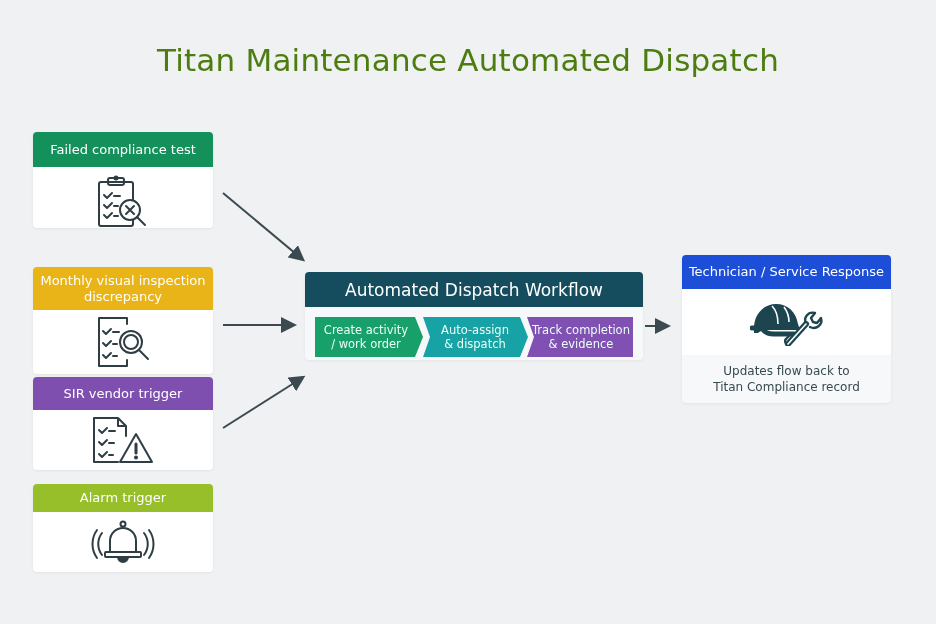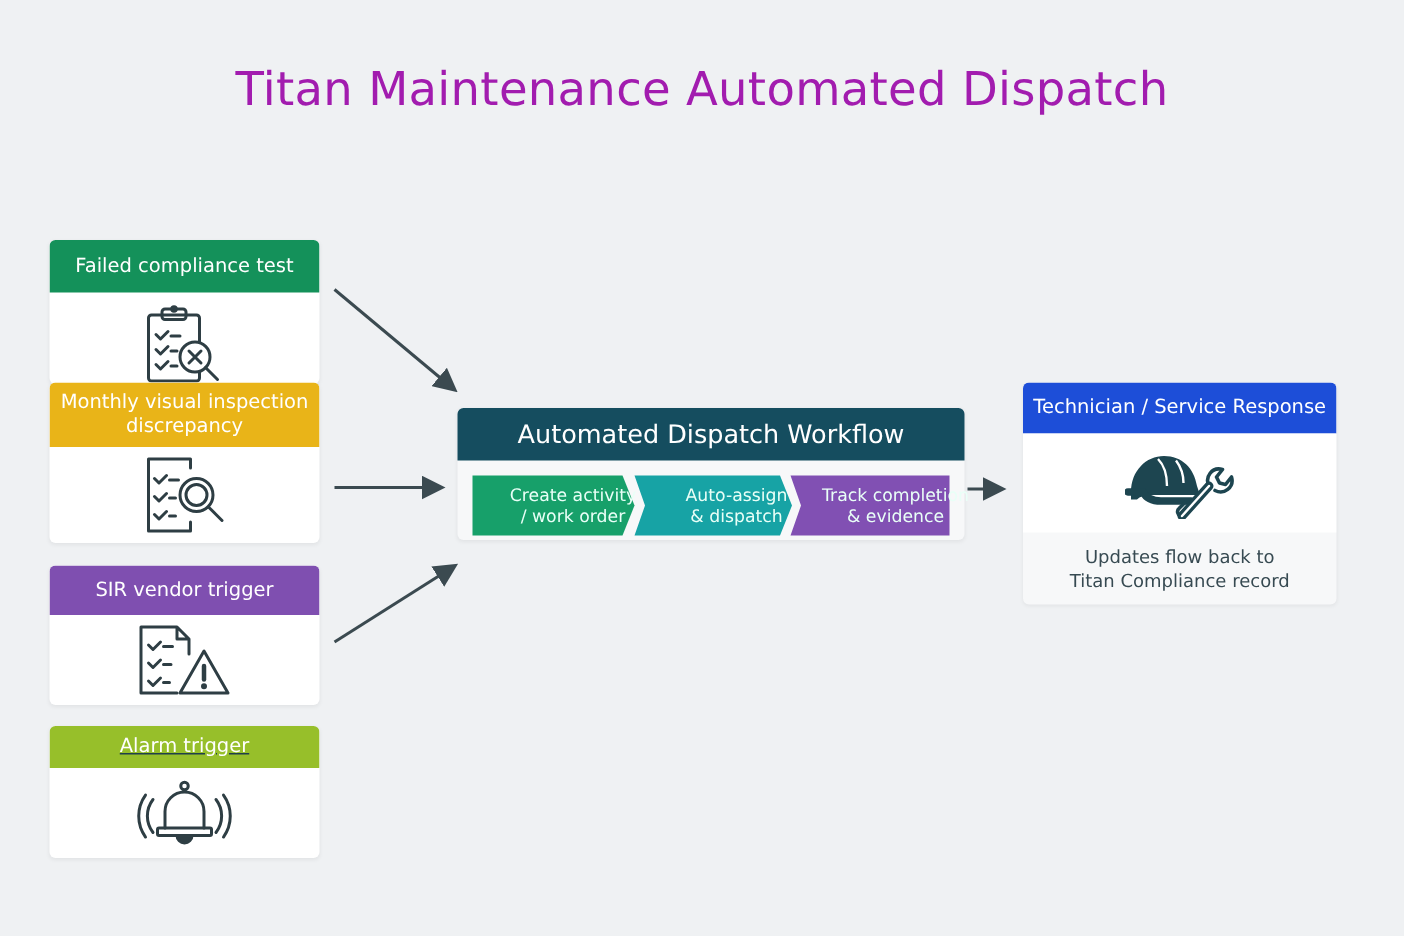--- a/index.html
+++ b/index.html
@@ -6,66 +6,66 @@
   body {
     width:936px; height:624px; overflow:hidden;
     background:#eff1f3;
     font-family:"DejaVu Sans", sans-serif;
     position:relative;
     color:#1f3f4a;
   }
   .title {
     position:absolute; left:0; right:0; top:42px;
     text-align:center; font-size:31px; font-weight:normal;
-    color:#a21caf; letter-spacing:0.2px;
+    color:#4d7c0f; letter-spacing:0.2px;
   }
   .card {
     position:absolute; background:#ffffff; border-radius:4px;
     box-shadow:0 1px 3px rgba(0,0,0,0.06); overflow:hidden;
   }
   .card .hdr {
     color:#ffffff; font-size:13px; text-align:center;
     display:flex; align-items:center; justify-content:center;
     line-height:16px; padding:0 6px;
   }
   .card .body { display:flex; align-items:center; justify-content:center; }
   .arrows { position:absolute; left:0; top:0; width:936px; height:624px; pointer-events:none; }
 
   .wf { position:absolute; left:305px; top:272px; width:338px; height:88px;
         background:#f7f8f9; border-radius:4px; box-shadow:0 1px 3px rgba(0,0,0,0.06); }
   .wf .hdr { height:35px; background:#154d5f; border-radius:4px 4px 0 0; color:#fff;
              font-size:17px; display:flex; align-items:center; justify-content:center; }
   .step { position:absolute; top:45px; height:40px; color:#e9fff7; font-size:11.5px;
-          text-align:center; line-height:14px; display:flex; align-items:center; justify-content:center;padding-left:16px; }
+          text-align:center; line-height:14px; display:flex; align-items:center; justify-content:center; }
   .tech { left:682px; top:255px; width:209px; height:148px; background:#f7f8f9; }
   .tech .hdr { height:34px; background:#1d4ed8; }
   .tech .body { height:66px; background:#fff; }
   .tech .note { height:48px; display:flex; flex-direction:column; align-items:center; justify-content:center;
                 font-size:12px; color:#374a52; line-height:16px; }
 </style>
 </head>
 <body>
 
 <div class="title">Titan Maintenance Automated Dispatch</div>
 
-<div class="card" style="left:33px;top:132px;width:180px;height:96px;margin-top:28px;">
+<div class="card" style="left:33px;top:132px;width:180px;height:96px;">
   <div class="hdr" style="height:35px;background:#14915a;">Failed compliance test</div>
   <div class="body" style="height:73px;">
     <svg width="60" height="60" viewBox="0 0 60 60" fill="none" stroke="#2e3e44" stroke-width="2" stroke-linecap="round" stroke-linejoin="round">
       <rect x="6" y="8" width="34" height="44" rx="2"></rect>
       <rect x="15" y="4" width="16" height="7" rx="2"></rect>
       <circle cx="23" cy="4" r="1.5"></circle>
       <path d="M11 21l3 3 5-5M21 22h6M11 31l3 3 5-5M21 32h4M11 41l3 3 5-5M21 42h4"></path>
       <circle cx="37" cy="36" r="10" fill="#fff"></circle>
       <path d="M33 32l8 8M41 32l-8 8M44 43l8 8"></path>
     </svg>
   </div>
 </div>
 
-<div class="card" style="left:33px;top:255px;width:180px;height:107px;">
+<div class="card" style="left:33px;top:267px;width:180px;height:107px;">
   <div class="hdr" style="height:43px;background:#e9b418;">Monthly visual inspection discrepancy</div>
   <div class="body" style="height:64px;">
     <svg width="60" height="56" viewBox="0 0 60 56" fill="none" stroke="#2e3e44" stroke-width="2" stroke-linecap="round" stroke-linejoin="round">
       <path d="M34 10V4H6v48h28v-6"></path>
       <path d="M10 17l3 3 5-5M20 18h6M10 29l3 3 5-5M20 30h4M10 41l3 3 5-5M20 42h4"></path>
       <circle cx="38" cy="28" r="11" fill="#fff"></circle>
       <circle cx="38" cy="28" r="7"></circle>
       <path d="M46 36l9 9"></path>
     </svg>
   </div>
@@ -77,21 +77,21 @@
     <svg width="70" height="52" viewBox="0 0 70 52" fill="none" stroke="#2e3e44" stroke-width="2" stroke-linecap="round" stroke-linejoin="round">
       <path d="M30 48H6V4h24l8 8v10M30 4v8h8"></path>
       <path d="M11 16l3 3 5-5M21 17h6M11 28l3 3 5-5M21 29h5M11 40l3 3 5-5M21 41h4"></path>
       <path d="M48 20L32 48h32z" fill="#fff"></path>
       <path d="M48 30v9" stroke-width="3"></path>
       <circle cx="48" cy="43.5" r="1" fill="#2e3e44"></circle>
     </svg>
   </div>
 </div>
 
-<div class="card" style="left:33px;top:484px;width:180px;height:88px;text-decoration:underline;">
+<div class="card" style="left:33px;top:484px;width:180px;height:88px;">
   <div class="hdr" style="height:28px;background:#97bf2a;">Alarm trigger</div>
   <div class="body" style="height:60px;">
     <svg width="64" height="48" viewBox="0 0 64 48" fill="none" stroke="#2e3e44" stroke-width="2" stroke-linecap="round" stroke-linejoin="round">
       <circle cx="32" cy="6" r="2.5"></circle>
       <path d="M19 34V23a13 13 0 0 1 26 0v11"></path>
       <rect x="14" y="34" width="36" height="5" rx="1"></rect>
       <path d="M27 39a5 5 0 0 0 10 0" fill="#2e3e44"></path>
       <path d="M11 15a18 18 0 0 0 0 22M6 12a24 24 0 0 0 0 28M53 15a18 18 0 0 1 0 22M58 12a24 24 0 0 1 0 28"></path>
     </svg>
   </div>

